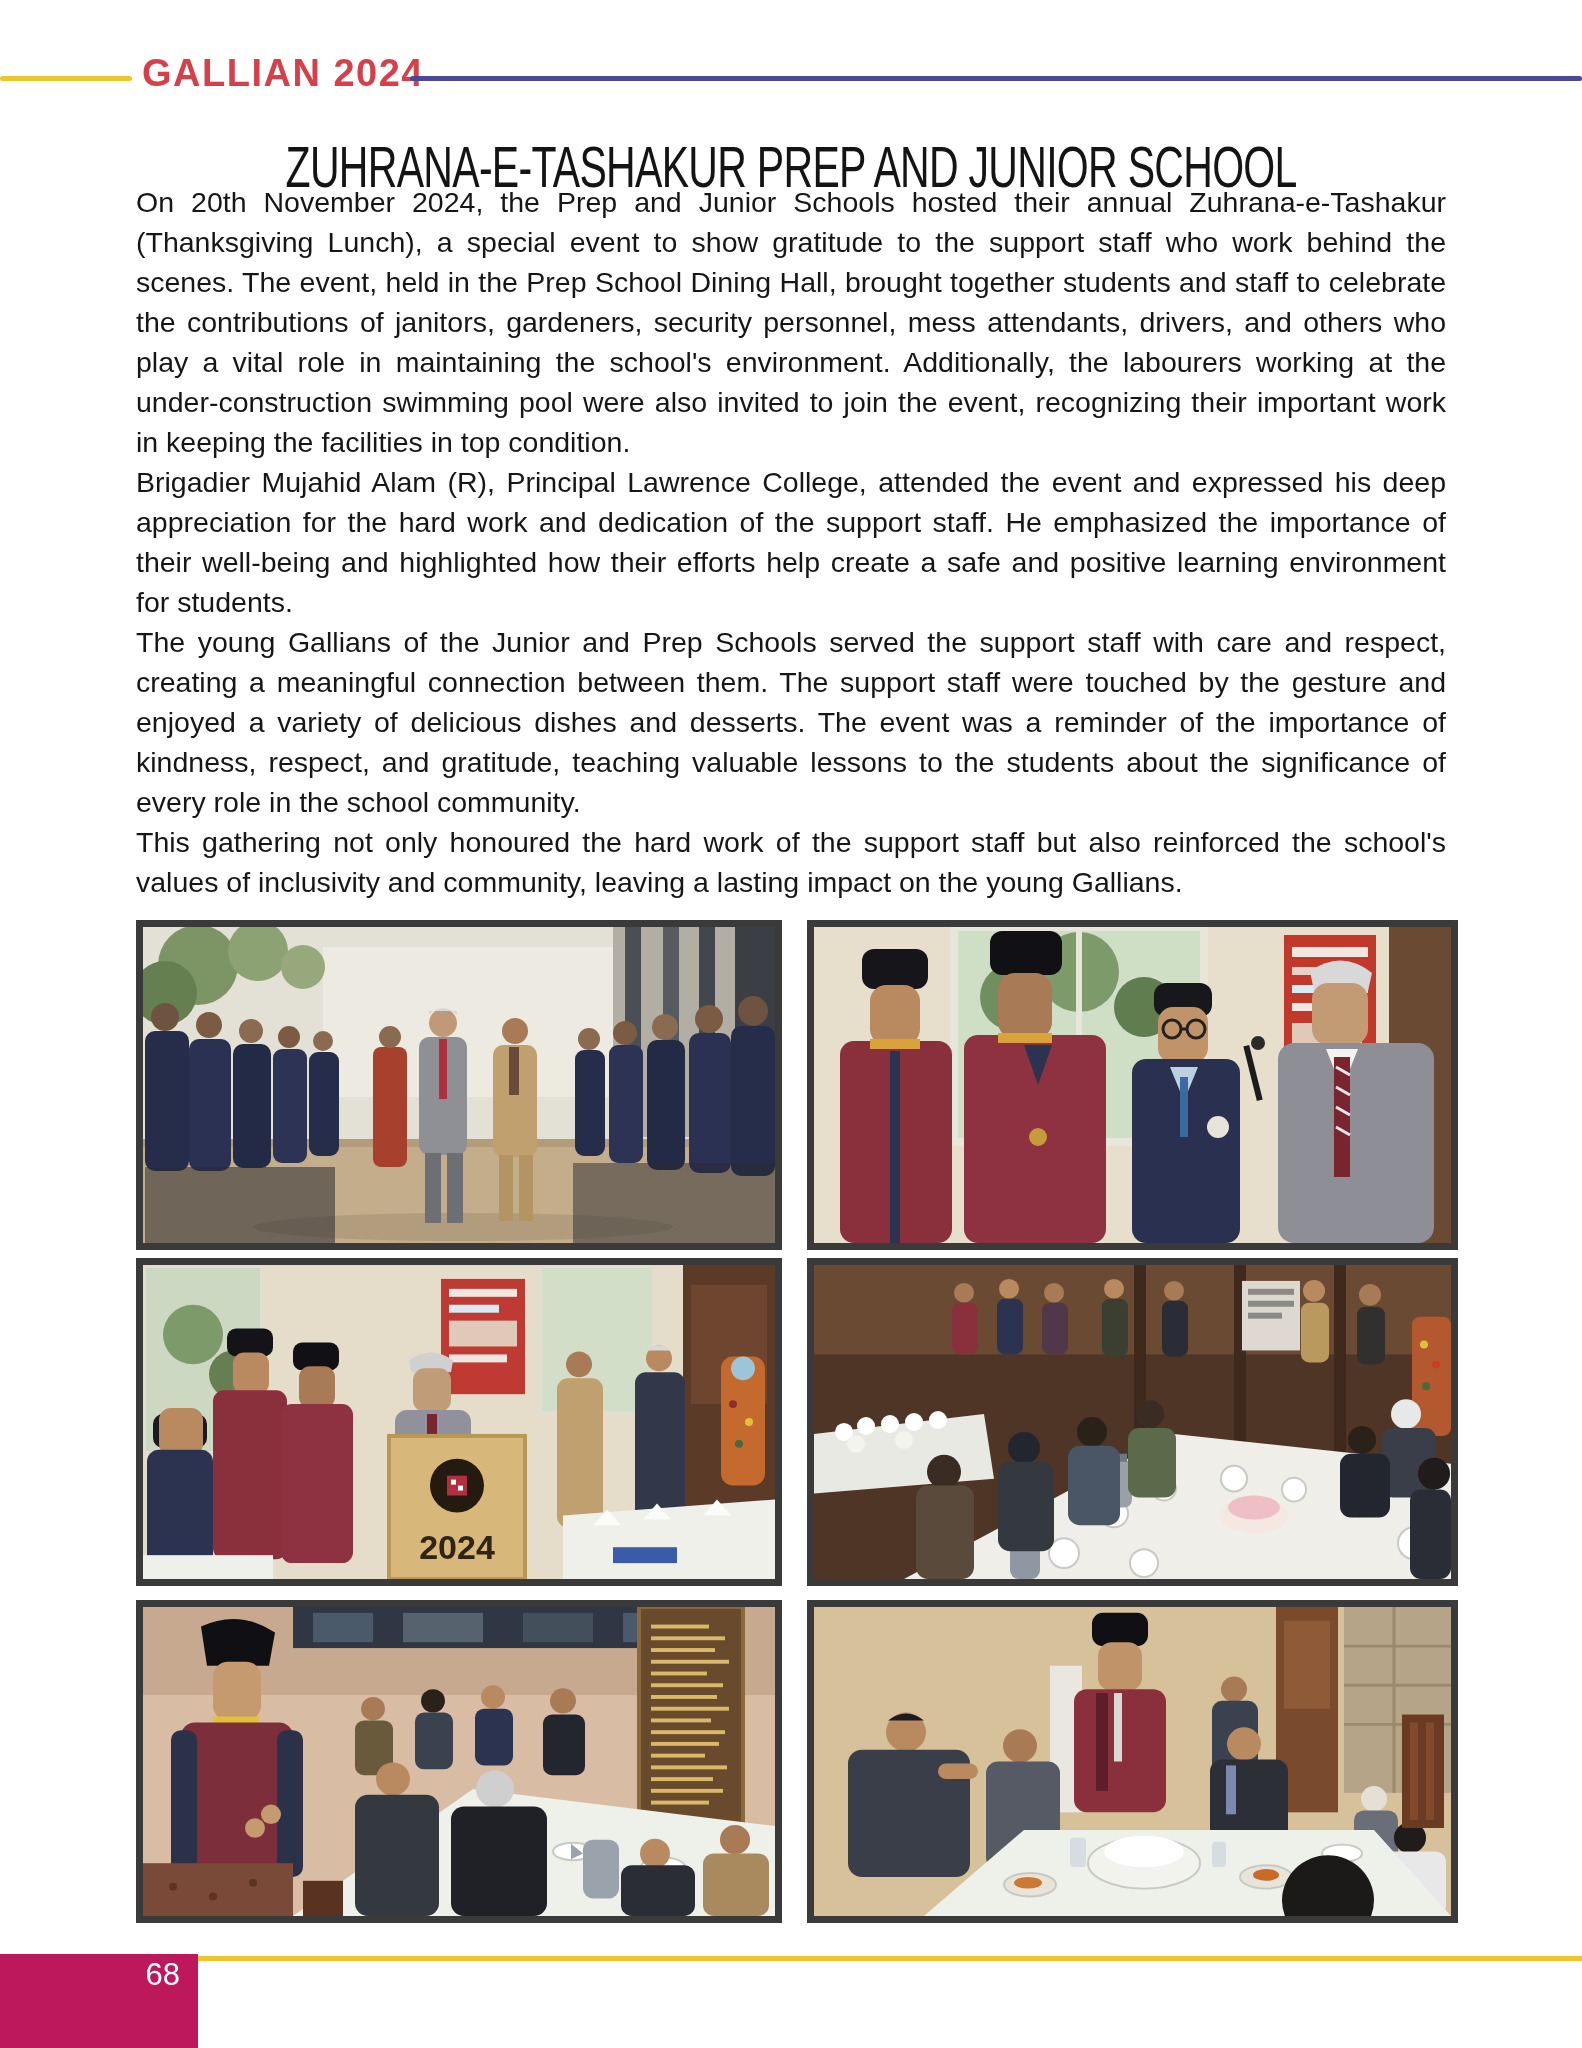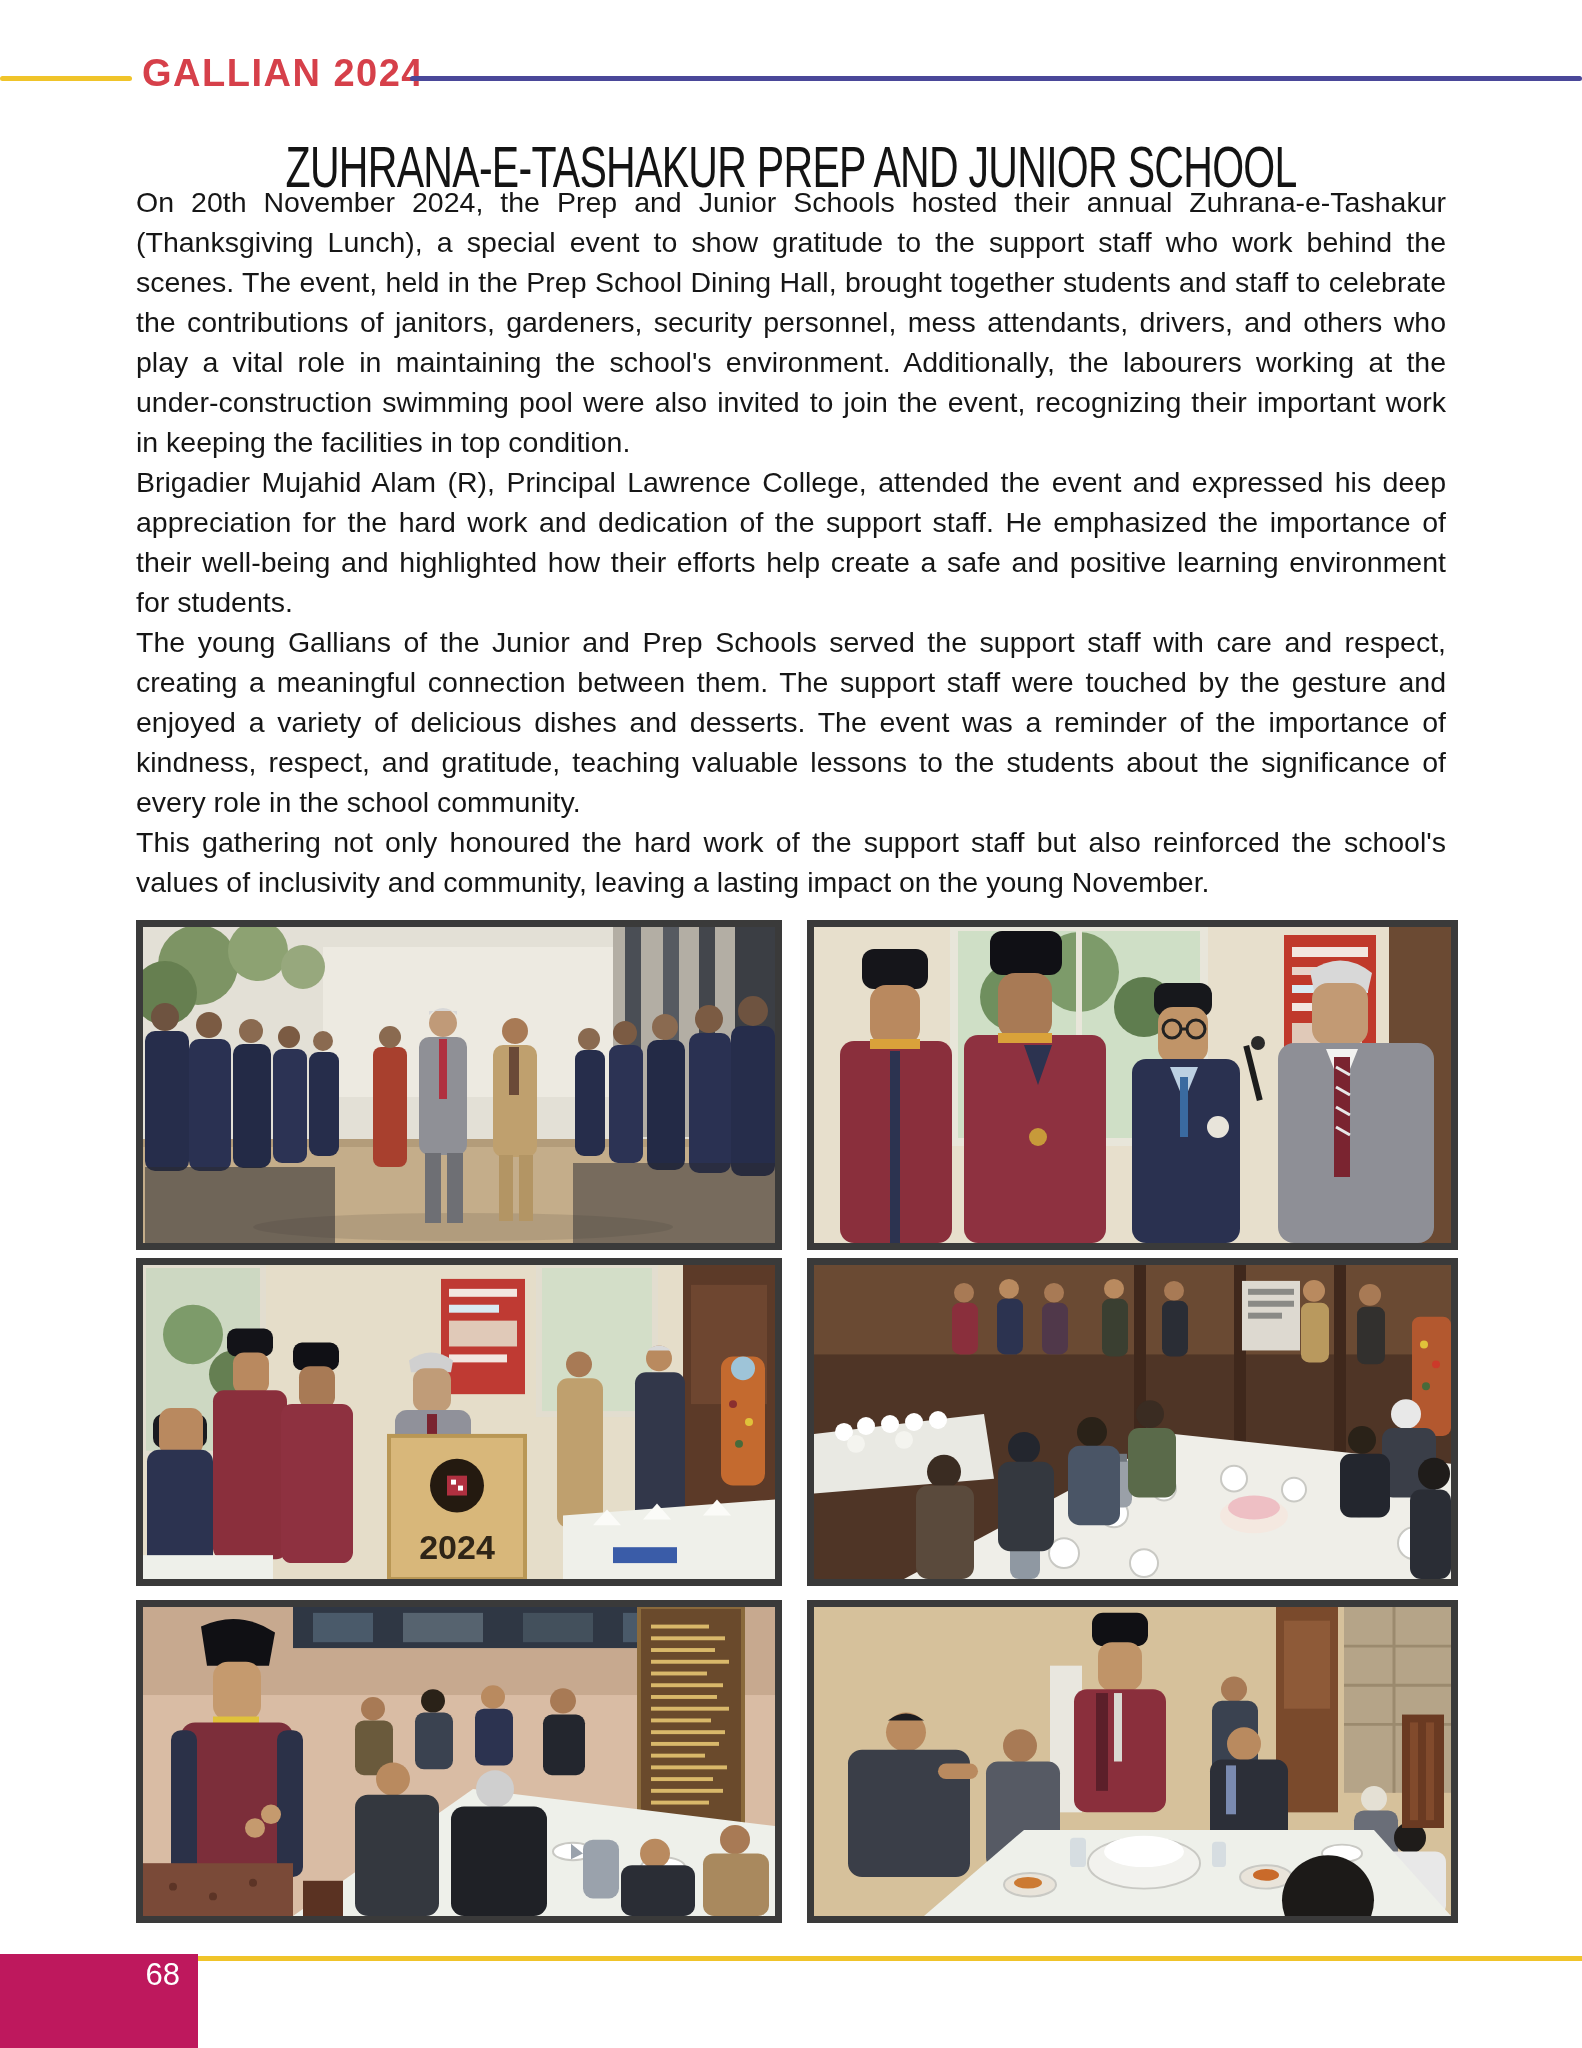--- a/index.html
+++ b/index.html
@@ -61,21 +61,21 @@
   <div class="rule rule-yellow"></div>
   <div class="magazine-title">GALLIAN 2024</div>
   <div class="rule rule-blue"></div>
 
   <h1 class="article-title"><span class="squeeze">ZUHRANA-E-TASHAKUR PREP AND JUNIOR SCHOOL</span></h1>
 
   <div class="body-copy">
     <p>On 20th November 2024, the Prep and Junior Schools hosted their annual Zuhrana-e-Tashakur (Thanksgiving Lunch), a special event to show gratitude to the support staff who work behind the scenes. The event, held in the Prep School Dining Hall, brought together students and staff to celebrate the contributions of janitors, gardeners, security personnel, mess attendants, drivers, and others who play a vital role in maintaining the school's environment. Additionally, the labourers working at the under-construction swimming pool were also invited to join the event, recognizing their important work in keeping the facilities in top condition.</p>
     <p>Brigadier Mujahid Alam (R), Principal Lawrence College, attended the event and expressed his deep appreciation for the hard work and dedication of the support staff. He emphasized the importance of their well-being and highlighted how their efforts help create a safe and positive learning environment for students.</p>
     <p>The young Gallians of the Junior and Prep Schools served the support staff with care and respect, creating a meaningful connection between them. The support staff were touched by the gesture and enjoyed a variety of delicious dishes and desserts. The event was a reminder of the importance of kindness, respect, and gratitude, teaching valuable lessons to the students about the significance of every role in the school community.</p>
-    <p>This gathering not only honoured the hard work of the support staff but also reinforced the school's values of inclusivity and community, leaving a lasting impact on the young November.</p>
+    <p>This gathering not only honoured the hard work of the support staff but also reinforced the school's values of inclusivity and community, leaving a lasting impact on the young Gallians.</p>
   </div>
 
   <figure class="photo" style="left:136px; top:920px; width:646px; height:330px;" role="img" aria-label="Principal and staff walking between two rows of applauding students in navy blazers in a sunlit corridor">
     <svg viewBox="0 0 632 316" preserveAspectRatio="none">
       <rect width="632" height="316" fill="#e3e0d6"></rect>
       <rect x="180" y="20" width="290" height="150" fill="#edeae1"></rect>
       <circle cx="55" cy="38" r="40" fill="#7d9464"></circle>
         <circle cx="115" cy="24" r="30" fill="#8da272"></circle>
       <circle cx="22" cy="66" r="32" fill="#667f50"></circle>
         <circle cx="160" cy="40" r="22" fill="#97a87d"></circle>

